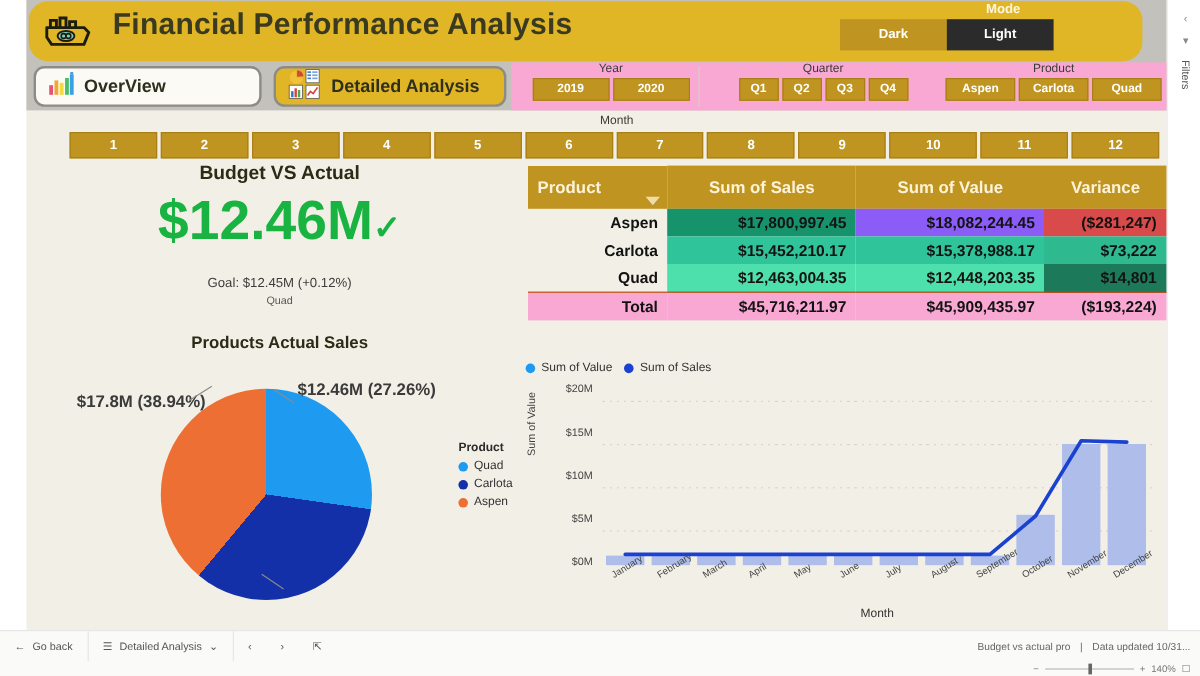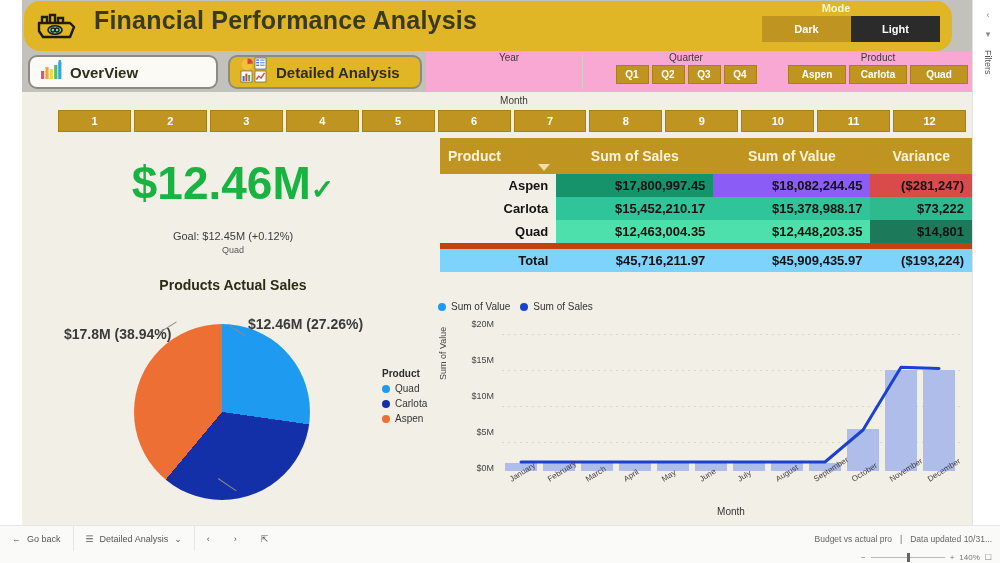--- a/index.html
+++ b/index.html
@@ -31,21 +31,21 @@
   }
   .title{
     position:absolute;left:70px;top:5px;
     font-size:25px;font-weight:bold;color:#3a3a20;letter-spacing:.2px;
     white-space:nowrap;
   }
   .mode-lbl{
     position:absolute;left:762px;top:1px;width:100px;text-align:center;
     font-size:11px;font-weight:bold;color:#fdf6e0;
   }
-  .mode-box{position:absolute;left:738px;top:15px;width:178px;height:26px;display:flex;}
+  .mode-box{position:absolute;left:676px;top:15px;width:178px;height:26px;display:flex;}
   .mode-btn{
     flex:1;display:flex;align-items:center;justify-content:center;
     font-size:11px;font-weight:bold;
   }
   .mode-dark{background:#bf9420;color:#ffffff;}
   .mode-light{background:#2b2b2b;color:#ffffff;}
 
   
   .tabs{position:absolute;left:2px;top:55px;width:400px;height:36px;}
   .tab{
@@ -124,21 +124,21 @@
   .sort-caret{
     position:absolute;right:6px;bottom:3px;width:0;height:0;
     border-left:6px solid transparent;border-right:6px solid transparent;
     border-top:7px solid #f0dca6;
   }
   .tbl td{
     height:23px;font-size:13px;font-weight:bold;padding:0 8px;
     text-align:right;color:#121212;white-space:nowrap;
   }
   .td-name{text-align:left;background:#f2f0e6;color:#1b1b1b;}
-  .row-total td{background:#7dd3fc;border-top:6px solid #c2410c;}
+  .row-total td{background:#f9a8d4;border-top:1px solid #c2410c;}
   .neg{color:#c0392b;}
 
   
   .cc-title{
     position:absolute;left:418px;top:278px;width:532px;text-align:center;
     font-size:14px;font-weight:bold;color:#2b2b16;
   }
   .cc-legend{position:absolute;left:416px;top:301px;display:flex;gap:10px;}
   .cc-legend .lrow{margin:0;}
   .cc{position:absolute;left:418px;top:318px;width:532px;height:200px;}
@@ -245,20 +245,24 @@
           </span>
           <span class="tab-txt">Detailed Analysis</span>
         </div>
       </div>
 
       <div class="slicers">
         <div class="vline"></div>
 
         <div class="slicer-grp" style="left:10px;width:146px;">
           <div class="slicer-cap">Year</div>
+          <div class="chips">
+            <div class="chip" style="width:64px;">2019</div>
+            <div class="chip" style="width:64px;">2020</div>
+          </div>
         </div>
 
         <div class="slicer-grp" style="left:170px;width:180px;">
           <div class="slicer-cap">Quarter</div>
           <div class="chips">
             <div class="chip" style="width:33px;">Q1</div>
             <div class="chip" style="width:33px;">Q2</div>
             <div class="chip" style="width:33px;">Q3</div>
             <div class="chip" style="width:33px;">Q4</div>
           </div>
@@ -285,20 +289,21 @@
       <div class="mchip">5</div>
       <div class="mchip">6</div>
       <div class="mchip">7</div>
       <div class="mchip">8</div>
       <div class="mchip">9</div>
       <div class="mchip">10</div>
       <div class="mchip">11</div>
       <div class="mchip">12</div>
     </div>
 
+    <div class="kpi-title">Budget VS Actual</div>
     <div class="kpi-val">
       <span>$12.46M</span><span class="kpi-check">✓</span>
     </div>
     <div class="kpi-goal">Goal: $12.45M (+0.12%)</div>
     <div class="kpi-sub">Quad</div>
 
     <div class="pie-title">Products Actual Sales</div>
     <div class="pie-wrap">
       <div class="pie"></div>
 

